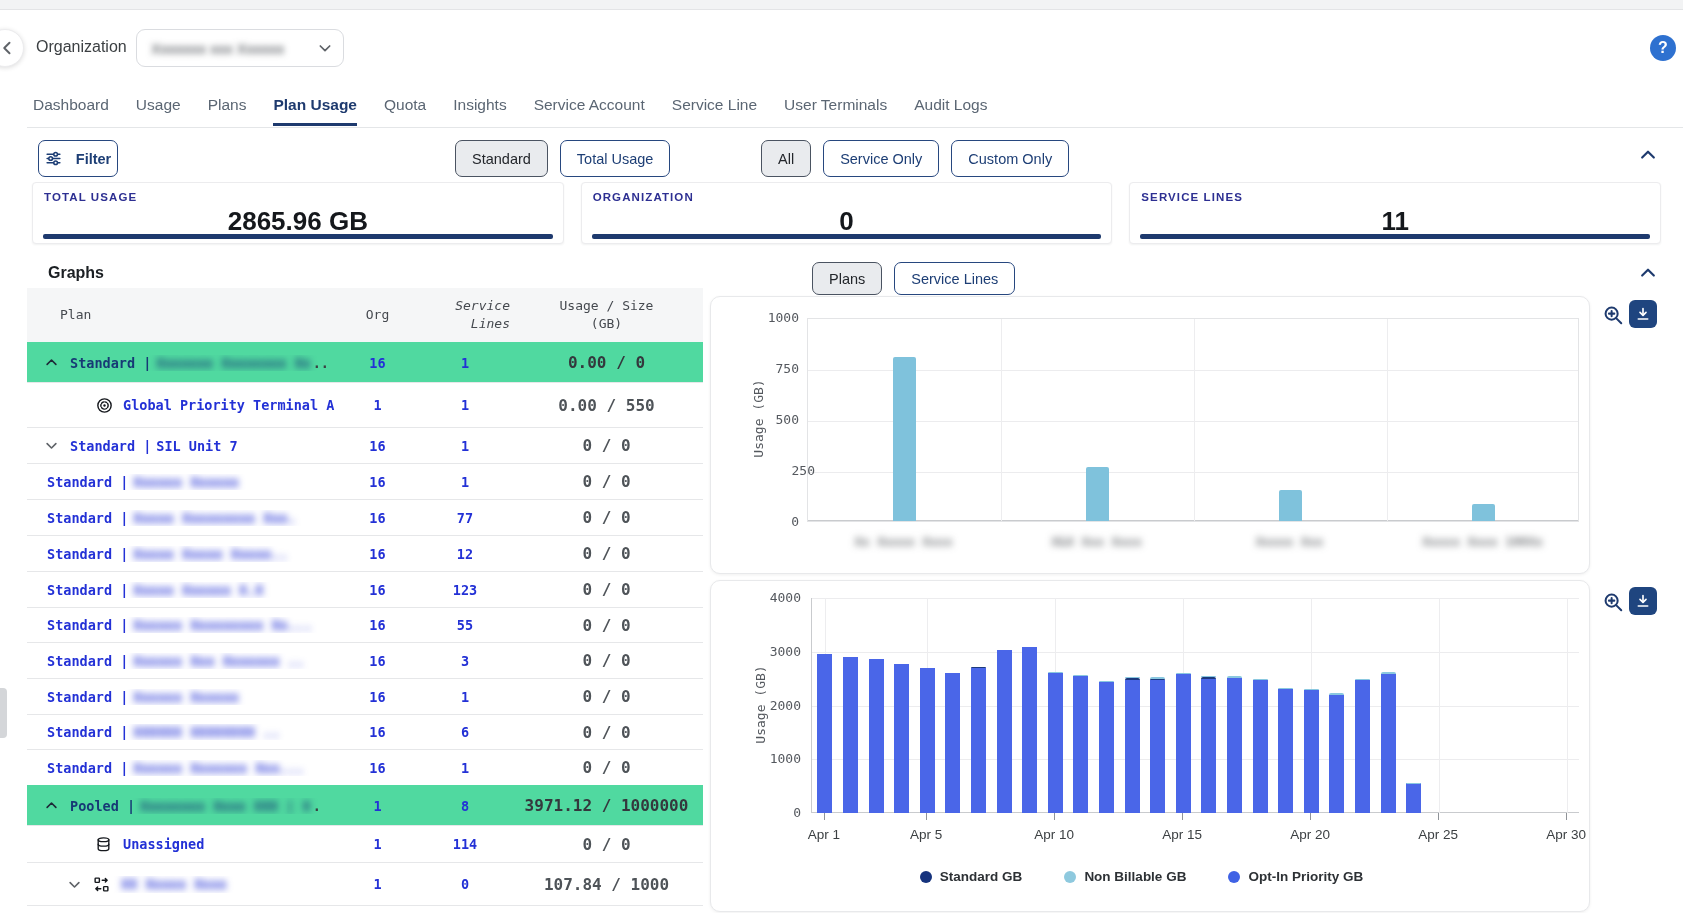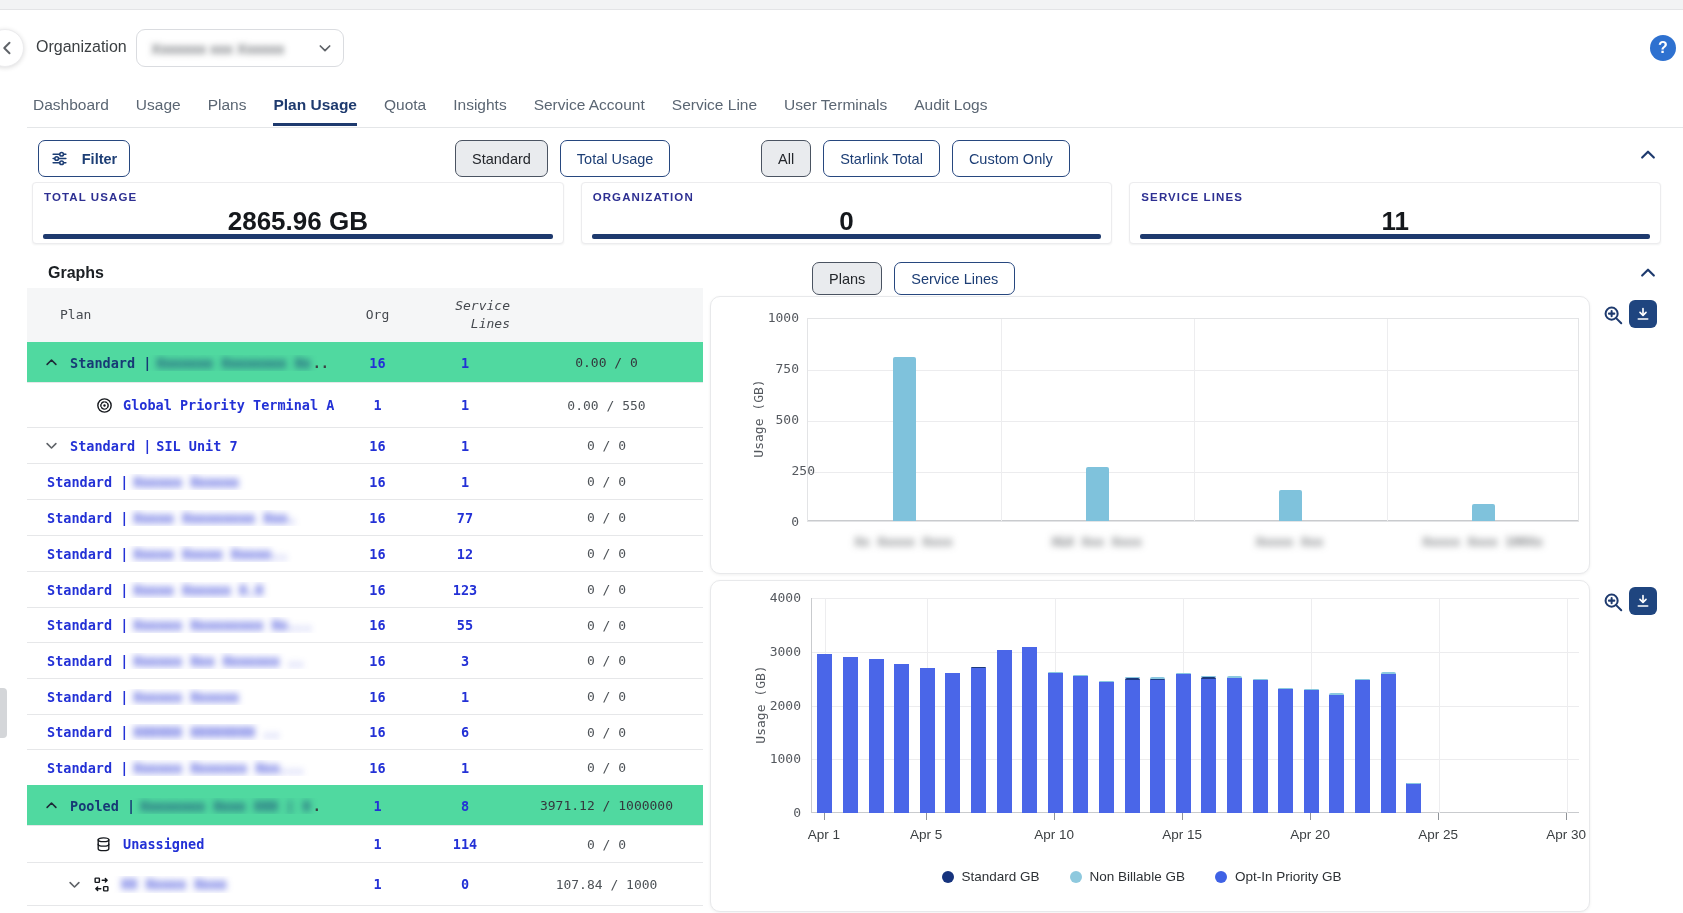--- a/index.html
+++ b/index.html
@@ -23,21 +23,21 @@
   
   .tabbar{left:27px;right:0;top:86px;height:41px;border-bottom:1px solid #e4e6e8;display:flex;gap:27px;padding-left:6px;}
   .tab{height:40px;display:flex;align-items:center;font-size:15.5px;color:#5b6673;cursor:pointer;
     border-bottom:3.5px solid transparent;box-sizing:border-box;white-space:nowrap;}
   .tab.active{color:#1e3a6e;font-weight:700;border-bottom-color:#1e3a6e;}
   
   .btn{height:37px;border:1px solid #27477f;border-radius:7px;background:#fff;color:#1d3e75;
     font-size:14.5px;font-weight:500;display:flex;align-items:center;justify-content:center;cursor:pointer;box-sizing:border-box;font-family:"Liberation Sans",sans-serif;}
   .btn.sel{background:#e9ebee;border-color:#4a5361;color:#23262b;}
   .btn-group{display:flex;gap:12px;}
-  .filter-btn{left:38px;top:140px;width:92px;gap:14px;font-weight:700;}
+  .filter-btn{left:38px;top:140px;width:80px;gap:14px;font-weight:700;}
   .chev-collapse{width:22px;height:22px;display:flex;align-items:center;justify-content:center;cursor:pointer;}
   
   .stats{left:32px;top:182px;width:1629px;display:flex;gap:17px;}
   .stat-card{flex:1;height:62px;background:#fff;border:1px solid #ececee;border-radius:4px;
     box-shadow:0 1px 2px rgba(60,64,67,.07);position:relative;display:flex;flex-direction:column;box-sizing:border-box;}
   .stat-label{font-size:11.5px;font-weight:700;letter-spacing:1.1px;color:#2d2f92;margin:8px 0 0 11px;}
   .stat-value{flex:1;display:flex;align-items:center;justify-content:center;font-size:26px;font-weight:700;color:#15181c;margin-top:-4px;}
   .stat-bar{position:absolute;left:10px;right:10px;bottom:4px;height:5px;background:#1e3a6e;border-radius:2px;}
   
   .graphs-title{left:48px;top:264px;font-size:16px;font-weight:700;color:#1b1f23;}
@@ -49,21 +49,21 @@
     white-space:pre-line;line-height:1.35;}
   .th-plan{width:308px;padding-left:33px;box-sizing:border-box;}
   .th-org{width:85px;text-align:center;}
   .th-lines{width:90px;text-align:right;font-style:italic;}
   .th-usage{flex:1;text-align:center;}
   .trow{display:flex;align-items:center;border-top:1px solid #e6e7e9;background:#fff;cursor:pointer;font-size:13.5px;}
   .trow.hl{background:#50d9a0;border-top-color:#50d9a0;}
   .c-plan{width:308px;display:flex;align-items:center;box-sizing:border-box;overflow:hidden;white-space:nowrap;}
   .c-org{width:85px;text-align:center;color:#2331d6;font-weight:700;}
   .c-lines{width:90px;text-align:center;color:#2331d6;font-weight:700;}
-  .c-usage{flex:1;text-align:center;color:#4e5358;font-size:13px;}
+  .c-usage{flex:1;text-align:center;color:#4e5358;font-size:16px;font-weight:bold;}
   .trow.hl .c-usage{color:#34383d;}
   .tchev{width:26px;display:flex;align-items:center;flex:none;}
   .ticon{width:28px;display:flex;align-items:center;flex:none;}
   .tprefix,.tname{color:#2331d6;font-weight:700;}
   .tprefix{margin-right:5px;}
   .nv{color:#173a75 !important;}
   .trail{color:#3c4043;font-weight:700;margin-left:2px;}
   
   .vscroll{left:712px;top:342px;width:6px;height:172px;border-radius:3px;background:#c7c9cc;cursor:pointer;}
   .edge-strip{left:0;top:688px;width:7px;height:50px;background:#d4d6d9;border-radius:0 4px 4px 0;}
@@ -76,21 +76,21 @@
   .vgrid{position:absolute;top:0;bottom:0;width:1px;background:#ededEF;}
   .baseline{position:absolute;left:0;right:0;bottom:0;height:1px;background:#c9cbce;}
   .ytick{position:absolute;text-align:right;font-family:"DejaVu Sans Mono",monospace;font-size:13px;color:#54585e;width:52px;}
   .ylab{position:absolute;font-family:"DejaVu Sans Mono",monospace;font-size:13px;color:#54585e;transform:rotate(-90deg);transform-origin:center;white-space:nowrap;}
   .bar{position:absolute;border-radius:2px 2px 0 0;}
   .xcat{position:absolute;font-family:"DejaVu Sans Mono",monospace;font-size:12.5px;color:#3f4348;text-align:center;}
   .xtick-label{position:absolute;font-size:13.5px;color:#3c4043;text-align:center;white-space:nowrap;}
   .tickmark{position:absolute;width:1px;height:7px;background:#8f9398;}
   .toolbtn{width:28px;height:28px;display:flex;align-items:center;justify-content:center;cursor:pointer;}
   .dlbtn{background:#1f457f;border-radius:6px;}
-  .legend{position:absolute;left:0;right:17px;display:flex;justify-content:center;gap:30px;align-items:center;}
+  .legend{position:absolute;left:0;right:17px;display:flex;justify-content:center;gap:42px;align-items:center;font-weight:bold;}
   .legend-item{display:flex;align-items:center;gap:8px;font-size:13.5px;color:#2d3135;}
   .ldot{width:12px;height:12px;border-radius:50%;flex:none;}
 </style>
 </head>
 <body>
 
 <div class="page">
 
   <div class="abs top-strip"></div>
 
@@ -135,21 +135,21 @@
         </svg>
       </span>
     <span>Filter</span>
   </button>
   <div class="abs btn-group" style="left:455px;top:140px;" id="usageToggle">
       <button class="btn sel" style="padding: 0px 16px;">Standard</button>
       <button class="btn" style="padding: 0px 16px;">Total Usage</button>
     </div>
   <div class="abs btn-group" style="left:761px;top:140px;" id="scopeToggle">
       <button class="btn sel" style="padding: 0px 16px;">All</button>
-      <button class="btn" style="padding: 0px 16px;">Starlink Total</button>
+      <button class="btn" style="padding: 0px 16px;">Service Only</button>
       <button class="btn" style="padding: 0px 16px;">Custom Only</button>
     </div>
   <div class="abs chev-collapse" style="left:1637px;top:144px;" id="collapse1">
       <svg width="20" height="20" viewBox="0 0 24 24" fill="none" stroke="#1e3a6e" stroke-width="2.6" stroke-linecap="round" stroke-linejoin="round">
         <polyline points="5 15 12 8 19 15"></polyline>
       </svg>
     </div>
 
   <div class="abs stats" id="stats">
       <div class="stat-card">
@@ -175,21 +175,22 @@
       <button class="btn" style="padding: 0px 16px;">Service Lines</button>
     </div>
   <div class="abs chev-collapse" style="left:1637px;top:262px;" id="collapse2">
       <svg width="20" height="20" viewBox="0 0 24 24" fill="none" stroke="#1e3a6e" stroke-width="2.6" stroke-linecap="round" stroke-linejoin="round">
         <polyline points="5 15 12 8 19 15"></polyline>
       </svg>
     </div>
 
   <div class="abs ptable" id="ptable">
       <div class="thead"><div class="th-plan">Plan</div><div class="th-org">Org</div><div class="th-lines">Service
-Lines</div></div>
+Lines</div><div class="th-usage">Usage / Size
+(GB)</div></div>
       <div class="trow hl" style="height: 39px;">
         <div class="c-plan" style="padding-left: 17px;">
           <span class="tchev">
             <svg width="15" height="15" viewBox="0 0 24 24" fill="none" stroke="#1e2a38" stroke-width="2.6" stroke-linecap="round" stroke-linejoin="round">
               <polyline points="5 15 12 8 19 15"></polyline>
             </svg>
           </span>
           <span class="tprefix nv">Standard |</span>
           <span class="tname blur nv">Xxxxxxx Xxxxxxxx Xx</span>
           <span class="trail">..</span>

